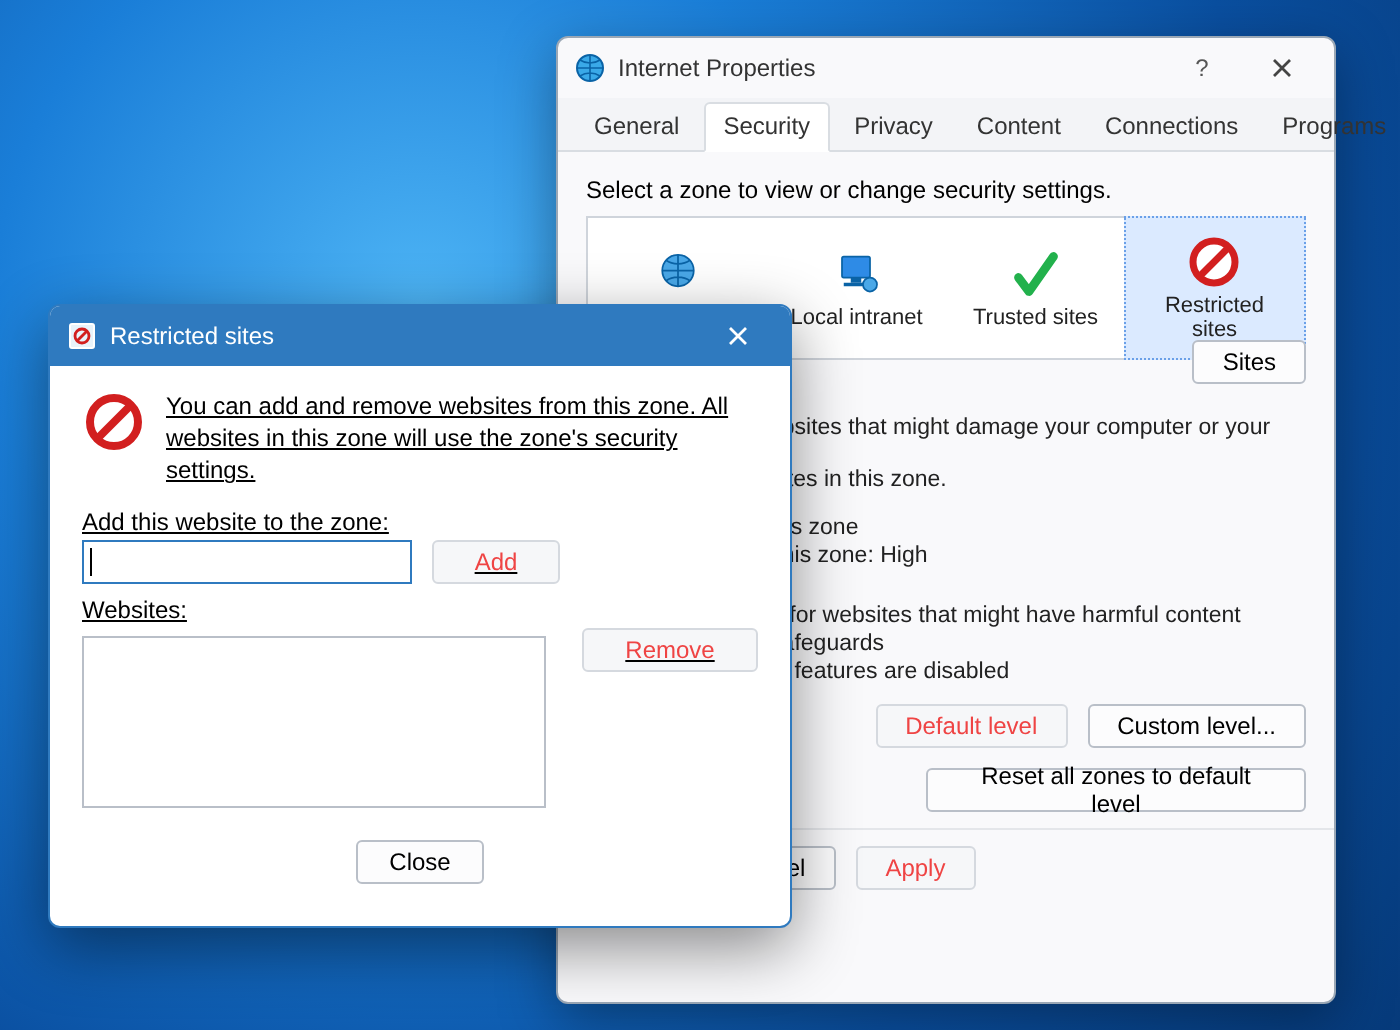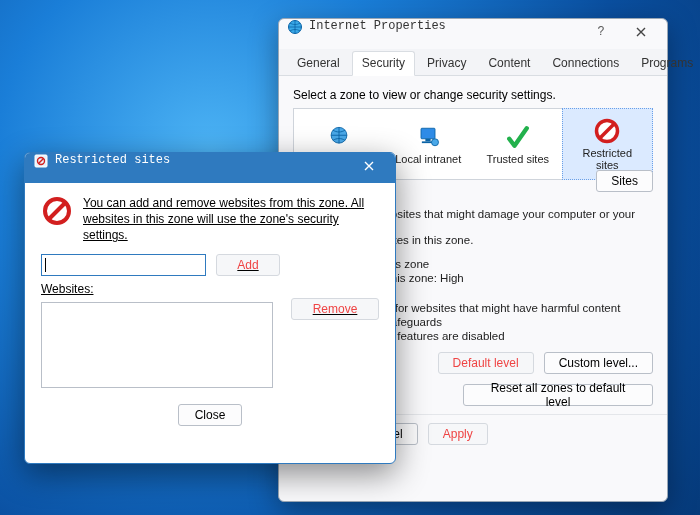--- a/index.html
+++ b/index.html
@@ -3,21 +3,21 @@
 <meta charset="utf-8">
 <style>
   html, body { margin:0; padding:0; width:700px; height:515px; overflow:hidden;
     font-family: "Segoe UI", Tahoma, sans-serif; font-size:12px; color:#000;
     background: radial-gradient(circle at 30% 30%, #4db4f5 0%, #1a7ed8 35%, #0a4fa0 70%, #063a7a 100%);
   }
   .window { position:absolute; background:#fff; border:1px solid #9aa7b5; border-radius:6px;
     box-shadow: 0 8px 28px rgba(0,0,0,.35); }
   
   .win-props { top:18px; left:278px; width:388px; height:482px; background:#f9f9fb; }
-  .titlebar { height:30px; display:flex; align-items:flex-start; padding:0 6px 0 8px;font-family:Liberation Mono, monospace; }
+  .titlebar { height:30px; display:flex; align-items:center; padding:0 6px 0 8px; }
   .titlebar .ico { width:16px; height:16px; margin-right:6px; display:flex; align-items:center; justify-content:center; }
   .titlebar .ttl { flex:1; font-size:12px; color:#333; }
   .titlebar .ctrl { width:40px; height:26px; display:flex; align-items:center; justify-content:center; color:#555; }
   .tabs { display:flex; align-items:flex-end; height:26px; padding:0 8px; border-bottom:1px solid #d9dde2; background:#f3f4f7; gap:2px; }
   .tab { padding:4px 9px 5px; font-size:12px; color:#333; border:1px solid transparent; border-bottom:none; cursor:default; }
   .tab.active { background:#fff; border-color:#d9dde2; border-bottom:1px solid #fff; margin-bottom:-1px; border-radius:3px 3px 0 0; }
   .panel { padding:10px 14px 8px; }
   .zone-hdr { margin:2px 0 6px; }
   .zonebox { border:1px solid #cfd4db; background:#fff; height:70px; display:flex; }
   .zoneitem { flex:1; display:flex; flex-direction:column; align-items:center; justify-content:center; gap:2px; font-size:11px; color:#222; text-align:center; padding:4px 2px; }
@@ -165,20 +165,21 @@
     </span>
   </div>
   <div class="dlg-body">
     <div class="intro">
       <svg viewBox="0 0 32 32">
           <circle cx="16" cy="16" r="12" fill="#fff" stroke="#d21f1f" stroke-width="4"></circle>
           <line x1="8" y1="24" x2="24" y2="8" stroke="#d21f1f" stroke-width="4"></line>
         </svg>
       <div class="intro-text">You can add and remove websites from this zone. All websites in this zone will use the zone's security settings.</div>
     </div>
+    <label class="small">Add this website to the zone:</label>
     <div class="field-row">
       <div style="position:relative;">
         <input type="text" style="">
         <span class="caret" style="position:absolute; left:4px; top:4px"></span>
       </div>
       <button class="btn disabled" style="width:64px">Add</button>
     </div>
     <label class="small">Websites:</label>
     <div class="field-row" style="align-items:flex-start">
       <div class="listbox"></div>

